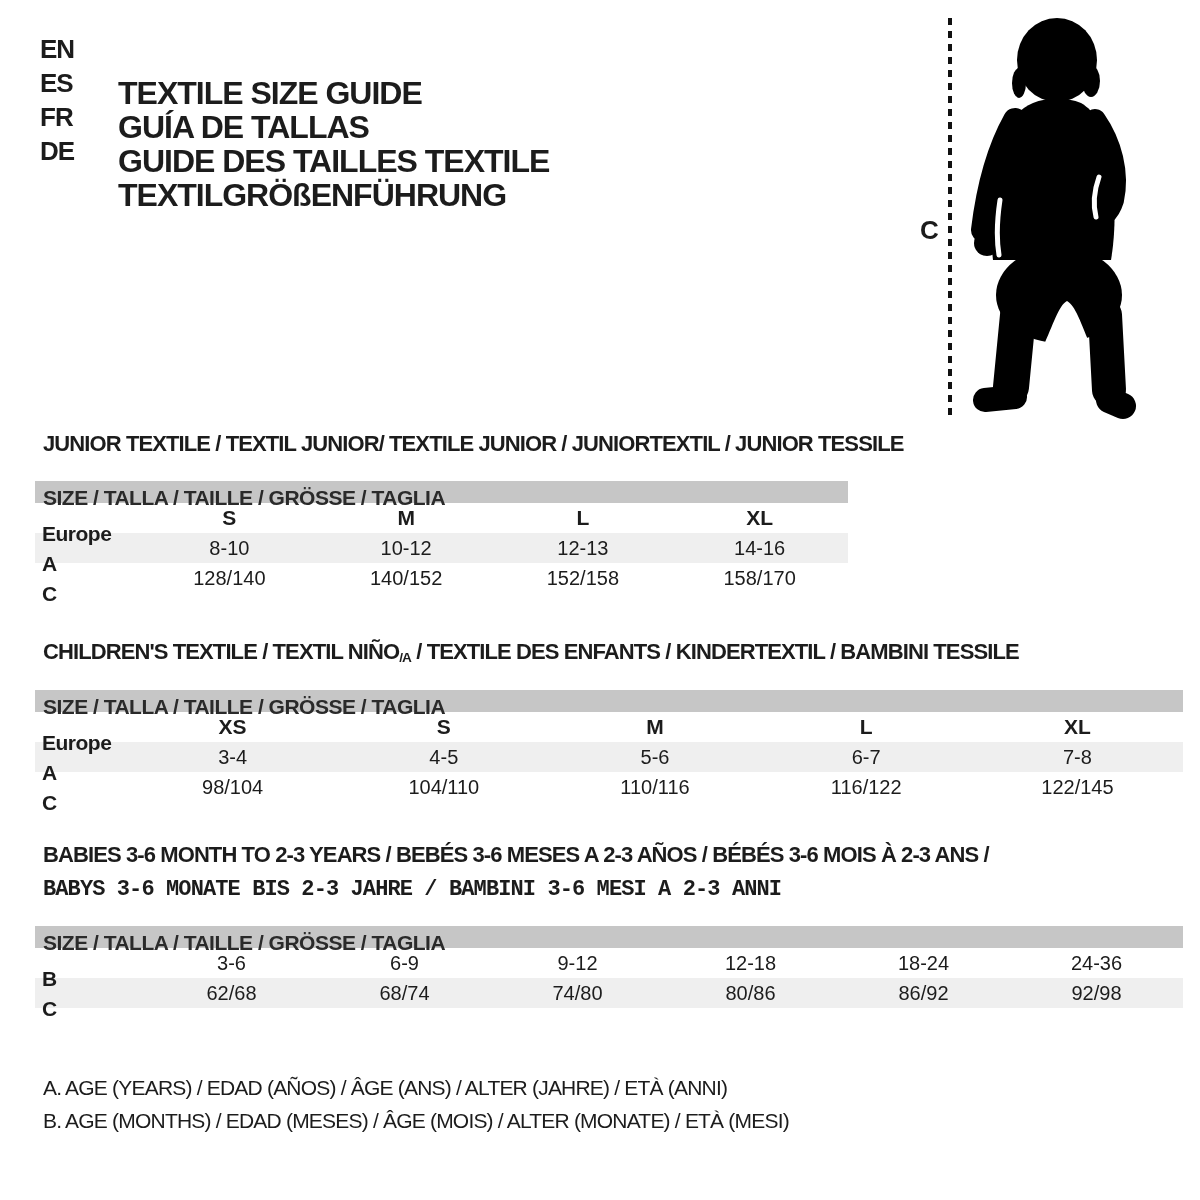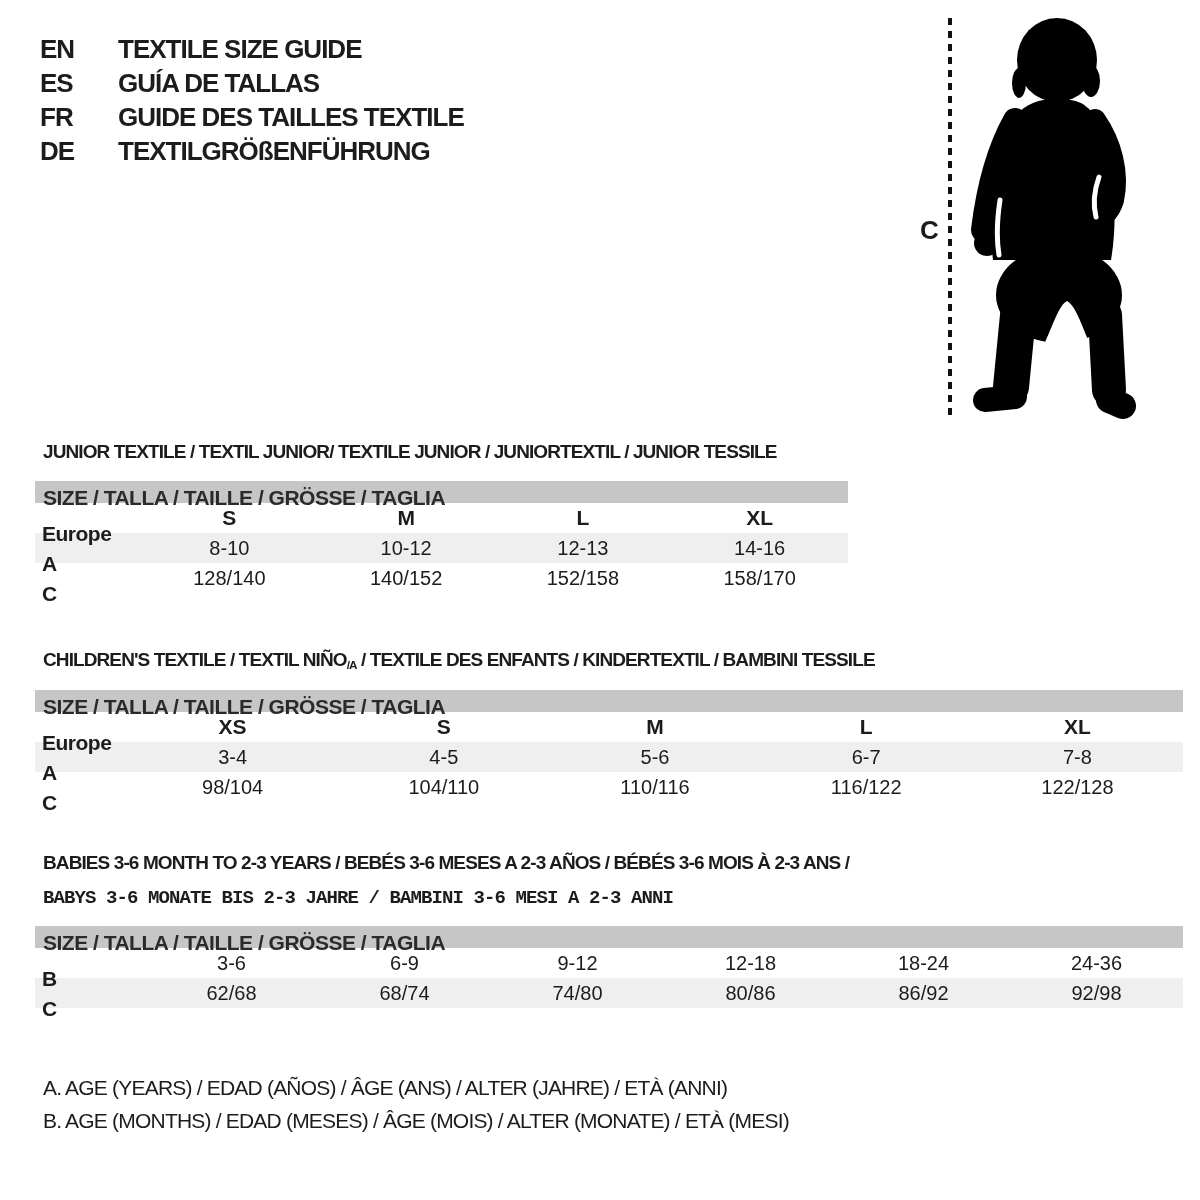--- a/index.html
+++ b/index.html
@@ -12,39 +12,39 @@
   }
   .page{position:relative;width:1200px;height:1200px;background:#fff;}
 
   
   .lang-list{position:absolute;left:40px;top:32px;}
   .lang-row{display:flex;height:34px;line-height:34px;}
   .lang-code{
     width:78px;flex:0 0 78px;
     font-size:26px;font-weight:700;letter-spacing:-1px;white-space:nowrap;
   }
-  .lang-label{font-size:26px;font-weight:700;letter-spacing:-1px;white-space:nowrap;}
+  .lang-label{font-size:32px;font-weight:700;letter-spacing:-1px;white-space:nowrap;margin-top:44px;}
 
   
   .figure{position:absolute;left:920px;top:15px;width:235px;height:410px;}
   .dash-line{
     position:absolute;left:28px;top:3px;width:4px;height:397px;
     background:repeating-linear-gradient(180deg,#111 0 7px,transparent 7px 13px);
   }
   .fig-label{
     position:absolute;left:0px;top:200px;
     font-size:26px;font-weight:700;
   }
   .fig-svg{position:absolute;left:43px;top:0px;}
 
   
   .section{position:absolute;left:35px;}
   .sec-title{
-    position:absolute;left:8px;top:8px;
-    font-size:19px;font-weight:700;letter-spacing:-0.9px;white-space:nowrap;
+    position:absolute;left:8px;top:0;
+    font-size:22px;font-weight:700;letter-spacing:-0.9px;white-space:nowrap;
     line-height:22px;
   }
   .sec-title .line2{position:absolute;left:0;top:35px;white-space:nowrap;font-family:Liberation Mono, monospace;}
   .subscript{font-size:0.62em;vertical-align:-0.22em;}
   .table{position:absolute;}
   .size-bar{
     height:22px;line-height:33px;
     background:#c6c6c6;
     font-size:21px;font-weight:700;letter-spacing:-0.5px;
     padding-left:8px;box-sizing:border-box;
@@ -189,21 +189,21 @@
             <div class="tcell">5-6</div>
             <div class="tcell">6-7</div>
             <div class="tcell">7-8</div>
           </div>
           <div class="trow">
             <div class="tlabel">C</div>
             <div class="tcell">98/104</div>
             <div class="tcell">104/110</div>
             <div class="tcell">110/116</div>
             <div class="tcell">116/122</div>
-            <div class="tcell">122/128</div>
+            <div class="tcell">122/145</div>
           </div>
         </div>
     </div>
   </div>
 
   <div class="section sec-babies">
     <div class="sec-title">
       <span>BABIES 3-6 MONTH TO 2-3 YEARS / BEBÉS 3-6 MESES A 2-3 AÑOS / BÉBÉS 3-6 MOIS À 2-3 ANS /</span>
       <span class="line2">BABYS 3-6 MONATE BIS 2-3 JAHRE / BAMBINI 3-6 MESI A 2-3 ANNI</span>
     </div>

